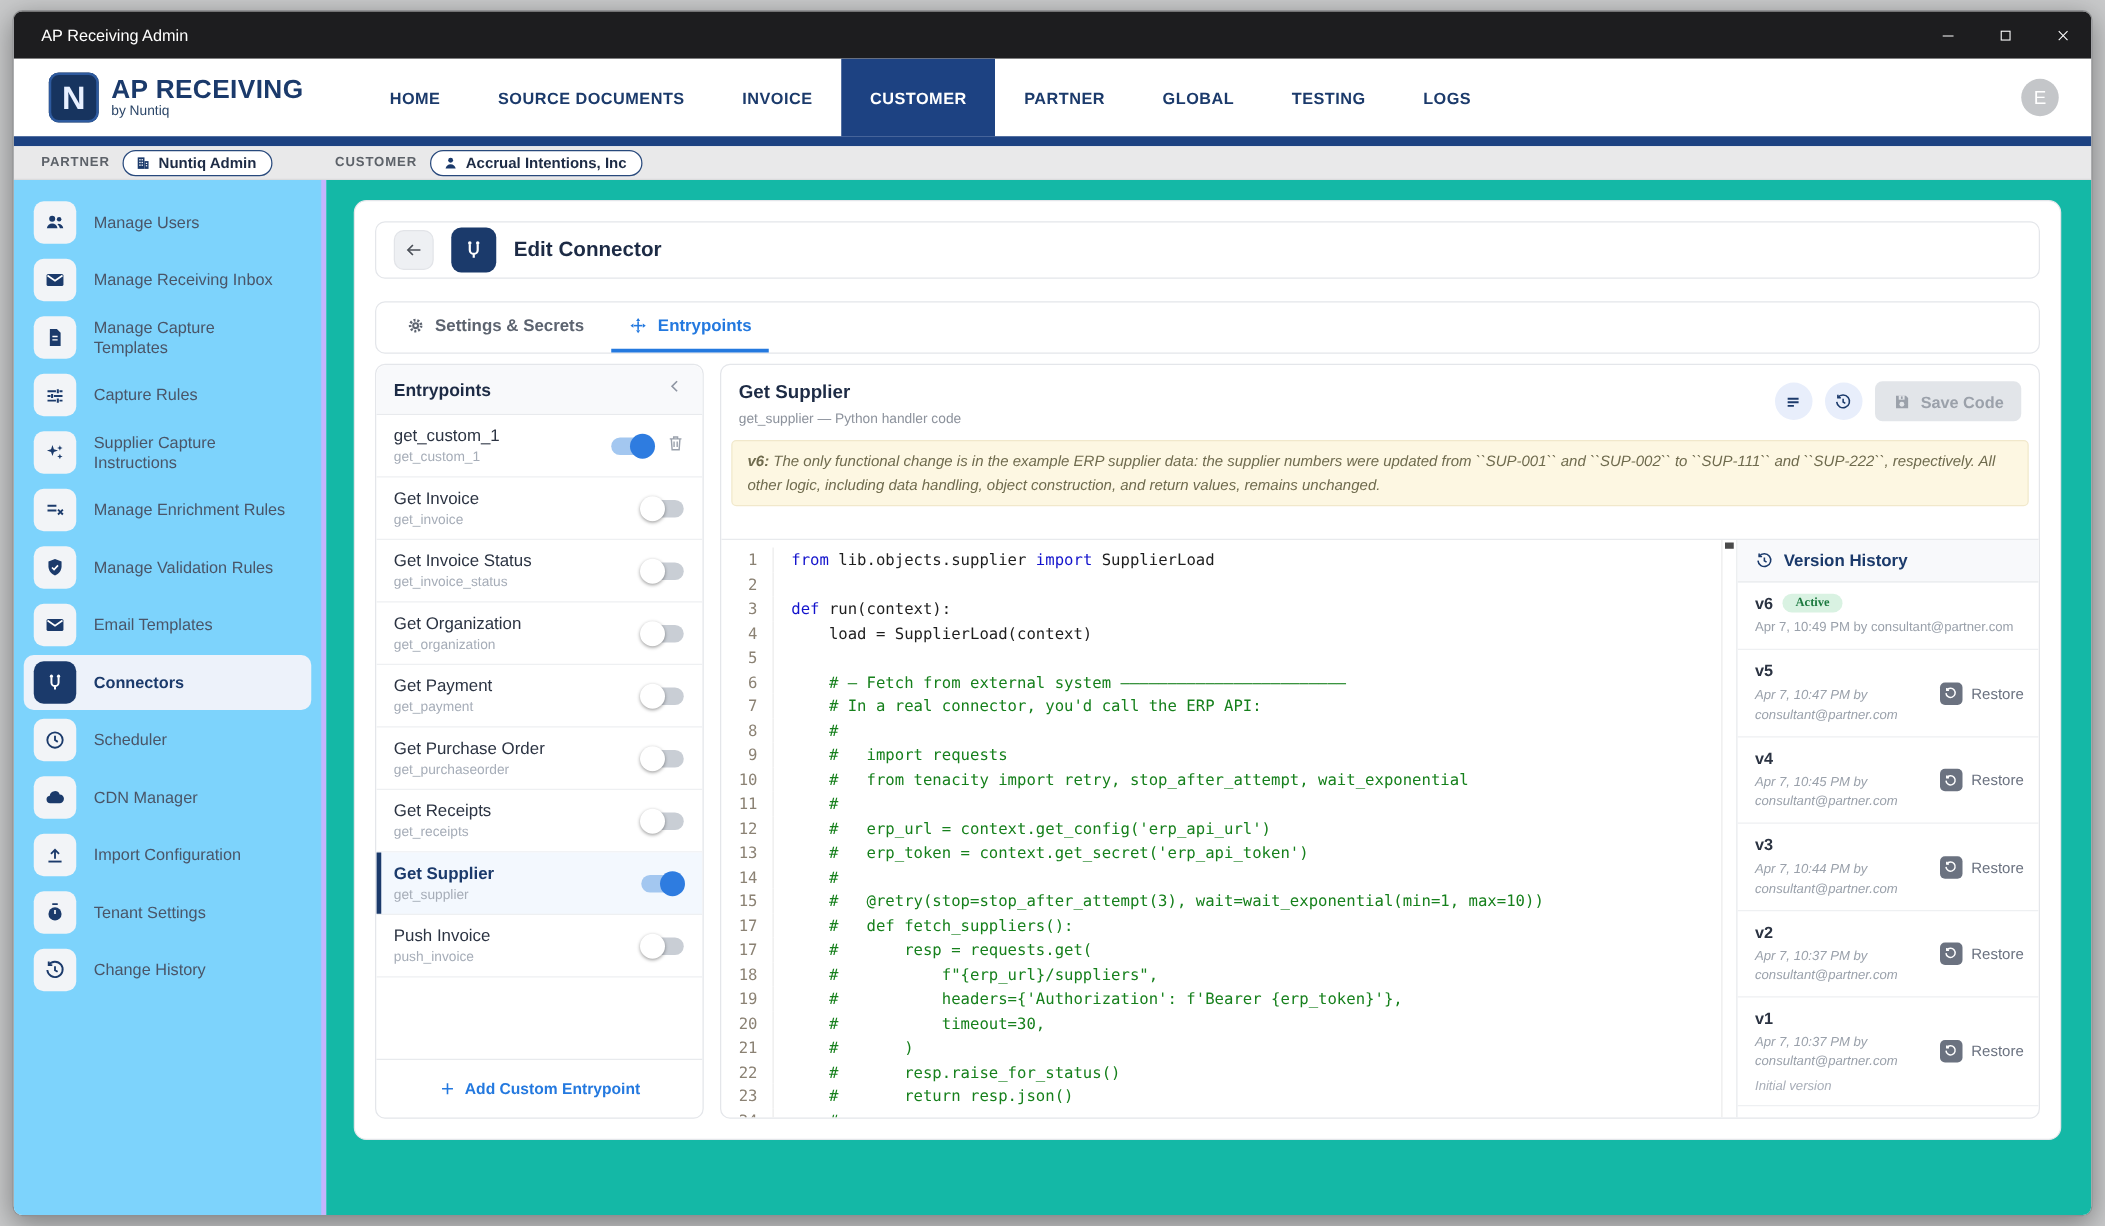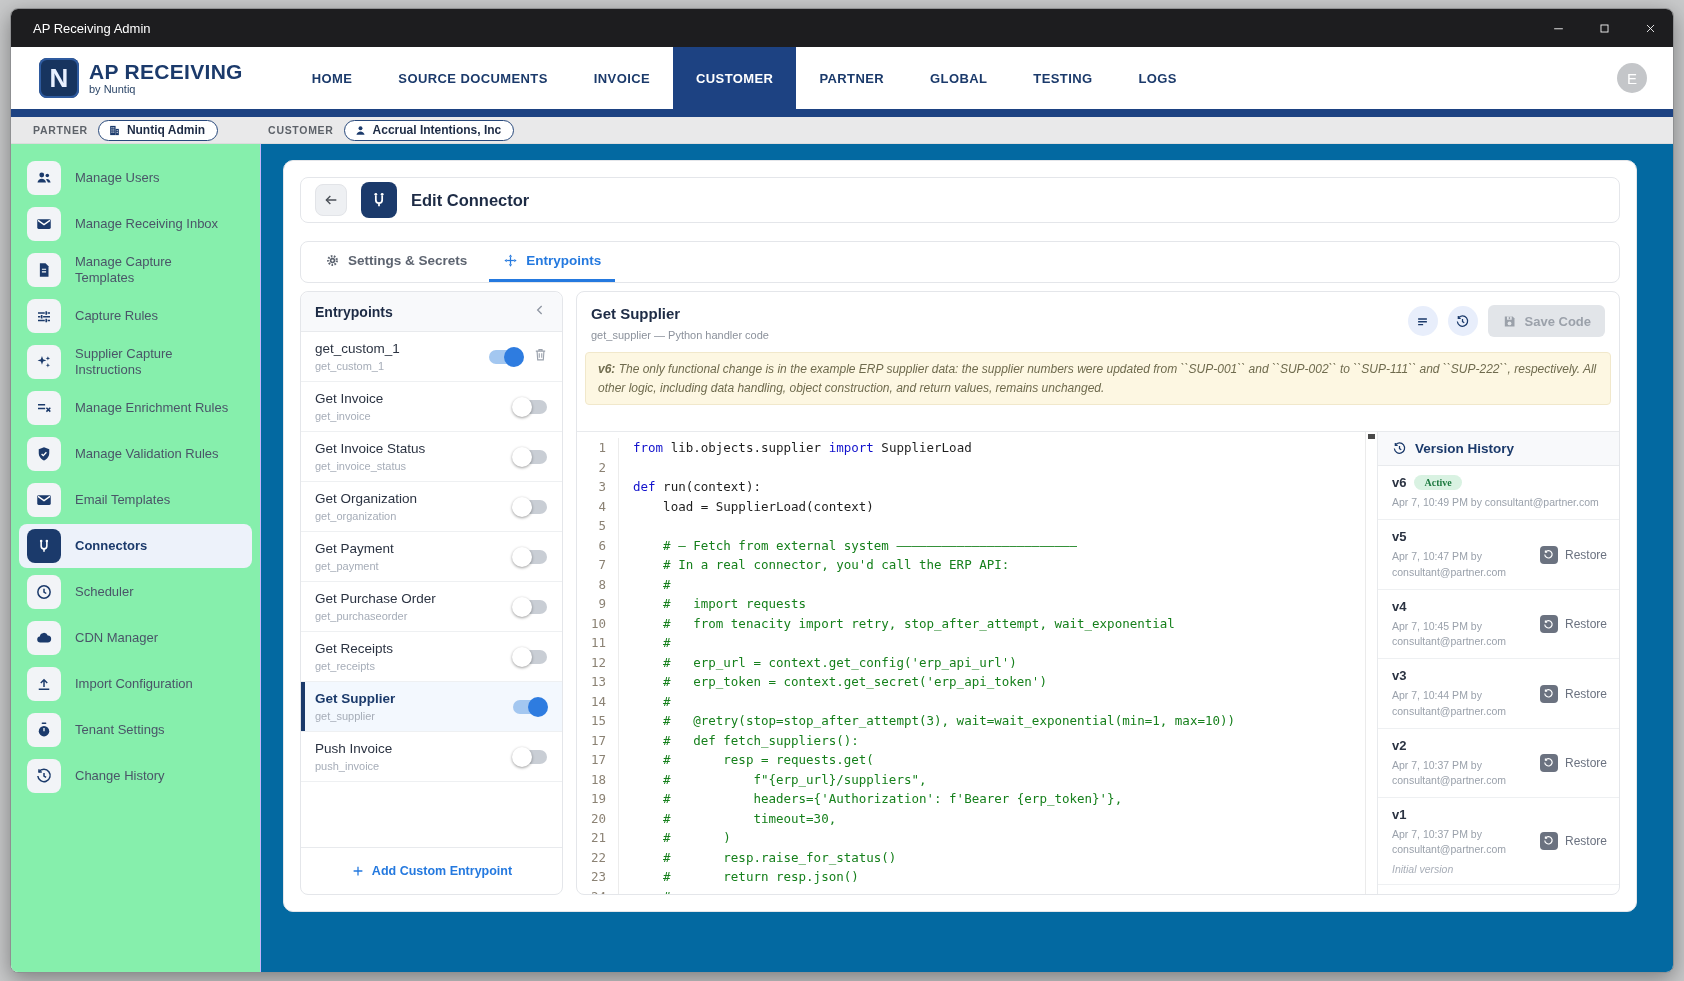--- a/index.html
+++ b/index.html
@@ -46,31 +46,31 @@
   .contextbar{height:27px;background:#e9e9ea;border-bottom:1px solid #dcdcdd;display:flex;align-items:center;
     padding-left:22px;gap:10px;flex:0 0 auto;}
   .ctx-label{font-size:10.5px;font-weight:700;color:#5d6269;letter-spacing:.7px;}
   .ctx-label.second{margin-left:40px;}
   .pill{display:flex;align-items:center;gap:6px;background:#fff;border:1.5px solid #28497c;border-radius:999px;
     padding:0 12px 0 9px;font-size:12px;font-weight:600;color:#1d2b45;height:21px;white-space:nowrap;}
   .pill .icon svg{width:13px;height:13px;color:#1b3a6b;}
 
   
   .appbody{flex:1;display:flex;min-height:0;}
-  .sidebar{width:250px;background:#86efac;border-right:1px solid #c4b5fd;padding:12px 8px;flex:0 0 auto;overflow:hidden;}
+  .sidebar{width:250px;background:#7dd3fc;border-right:4px solid #c4b5fd;padding:12px 8px;flex:0 0 auto;overflow:hidden;}
   .side-item{display:flex;align-items:center;gap:14px;padding:5px 8px;border-radius:8px;margin-bottom:2px;}
   .side-icon{width:34px;height:34px;border-radius:8px;background:#f2f4f7;color:#1b3a6b;
     display:flex;align-items:center;justify-content:center;flex:0 0 auto;}
   .side-icon svg{width:18px;height:18px;}
   .side-label{font-size:13px;color:#4a5568;font-weight:500;line-height:1.25;max-width:156px;}
   .side-item.active{background:#edf2fa;}
   .side-item.active .side-icon{background:#1b3a6b;color:#fff;}
   .side-item.active .side-label{color:#1b3a6b;font-weight:700;}
 
-  .main{flex:1;background:#0369a1;min-width:0;padding:16px 36px 0 22px;}
+  .main{flex:1;background:#14b8a6;min-width:0;padding:16px 24px 0 22px;}
   .canvas{background:#fff;border:1px solid #e4e6ea;border-radius:10px;padding:16px;height:752px;
     display:flex;flex-direction:column;}
   .card{background:#fff;border:1px solid #e4e6ea;border-radius:8px;}
 
   .page-header{height:46px;display:flex;align-items:center;gap:14px;padding:0 14px;margin-bottom:18px;flex:0 0 auto;}
   .back-btn{width:32px;height:32px;border-radius:8px;background:#eef0f3;border:1px solid #e2e4e8;
     display:flex;align-items:center;justify-content:center;color:#4a4f57;flex:0 0 auto;}
   .back-btn svg{width:16px;height:16px;}
   .page-icon{width:36px;height:36px;border-radius:8px;background:#1b3a6b;color:#fff;
     display:flex;align-items:center;justify-content:center;flex:0 0 auto;}
@@ -149,21 +149,21 @@
   .vh-panel{flex:0 0 242px;border-left:1px solid #e8eaed;display:flex;flex-direction:column;overflow:hidden;}
   .vh-header{height:34px;background:#f8f9fb;border-bottom:1px solid #e8eaed;display:flex;align-items:center;gap:8px;
     padding:0 14px;color:#1b3a6b;font-size:13.5px;font-weight:700;flex:0 0 auto;}
   .vh-header .icon svg{width:15px;height:15px;}
   .vh-list{flex:1;overflow:hidden;}
   .vh-entry{position:relative;padding:9px 14px;border-bottom:1px solid #eef0f2;}
   .vh-head{display:flex;align-items:center;gap:8px;margin-bottom:5px;}
   .vh-ver{font-size:13px;font-weight:700;color:#2b3342;}
   .badge{background:#d9f2e2;color:#1d7a40;font-size:10px;font-weight:600;border-radius:999px;padding:2px 10px;font-family:Liberation Serif, serif;}
   .vh-meta{font-size:10.5px;color:#9aa1ab;line-height:1.45;}
-  .vh-entry.has-restore .vh-meta{max-width:138px;}
+  .vh-entry.has-restore .vh-meta{max-width:138px;font-style:italic;}
   .vh-entry.single .vh-meta{white-space:nowrap;}
   .vh-note{font-size:10.5px;color:#a8aeb8;font-style:italic;margin-top:5px;}
   .vh-restore{position:absolute;right:12px;top:50%;transform:translateY(-50%);
     display:flex;align-items:center;gap:7px;color:#6b7280;font-size:12px;}
   .ric{width:18px;height:18px;border-radius:4px;background:#6b7280;color:#fff;
     display:flex;align-items:center;justify-content:center;}
   .ric svg{width:11px;height:11px;}
 </style>
 </head>
 <body>

